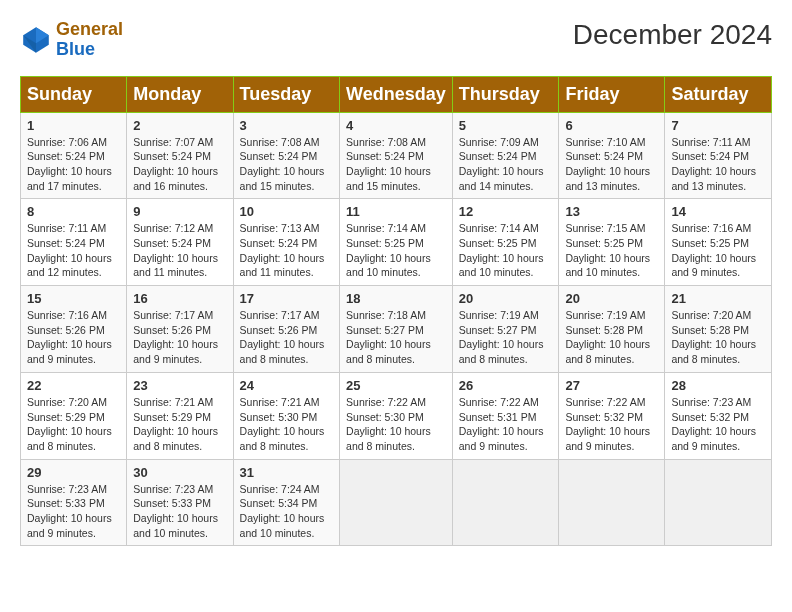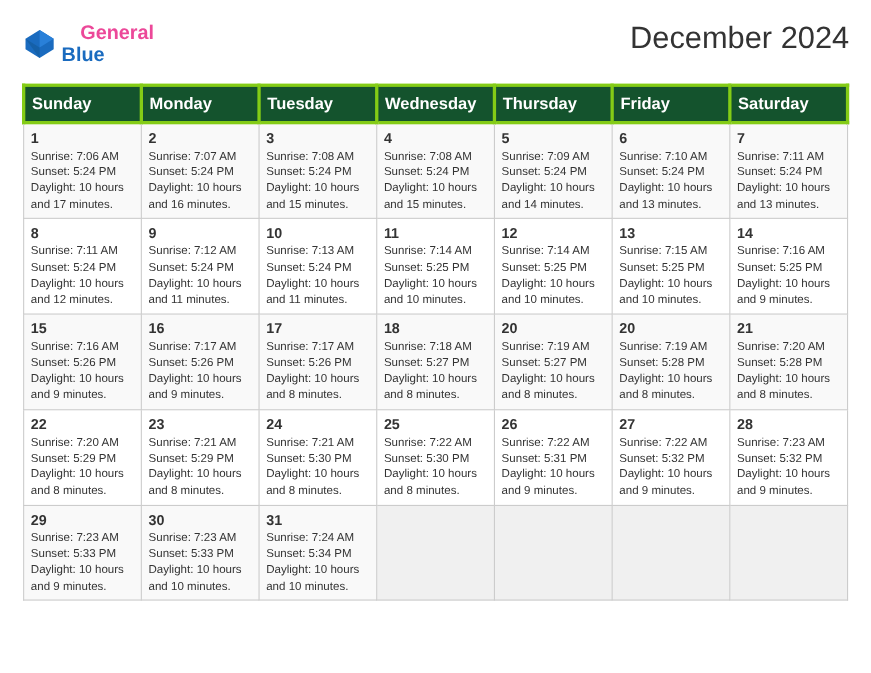--- a/index.html
+++ b/index.html
@@ -19,21 +19,21 @@
     .logo {
       display: flex;
       align-items: center;
       gap: 4px;
     }
     .logo-text {
       font-size: 18px;
       font-weight: bold;
       line-height: 1.1;
     }
-    .logo-text .general { color: #ec4899; margin-left: 17px; }
+    .logo-text .general { color: #a16207; }
     .logo-text .blue { color: #1a6bbf; text-align: center; }
     .logo-icon {
       width: 32px;
       height: 32px;
     }
     .title-area {
       text-align: right;
     }
     .month-title {
       font-size: 28px;
@@ -44,27 +44,27 @@
     .location {
       font-size: 15px;
       color: #555;
     }
     table {
       width: 100%;
       border-collapse: collapse;
       font-size: 11px;
     }
     thead th {
-      background: #14532d;
+      background: #a16207;
       color: #fff;
       padding: 7px 6px;
       text-align: left;
-      font-size: 15px;
+      font-size: 18px;
       font-weight: bold;
-      border: 3px solid #84cc16;
+      border: 1px solid #84cc16;
     }
     tbody td {
       border: 1px solid #ccc;
       vertical-align: top;
       padding: 5px 6px;
       width: 107px;
       min-height: 80px;
       background: #fff;
     }
     tbody tr:nth-child(odd) td {

